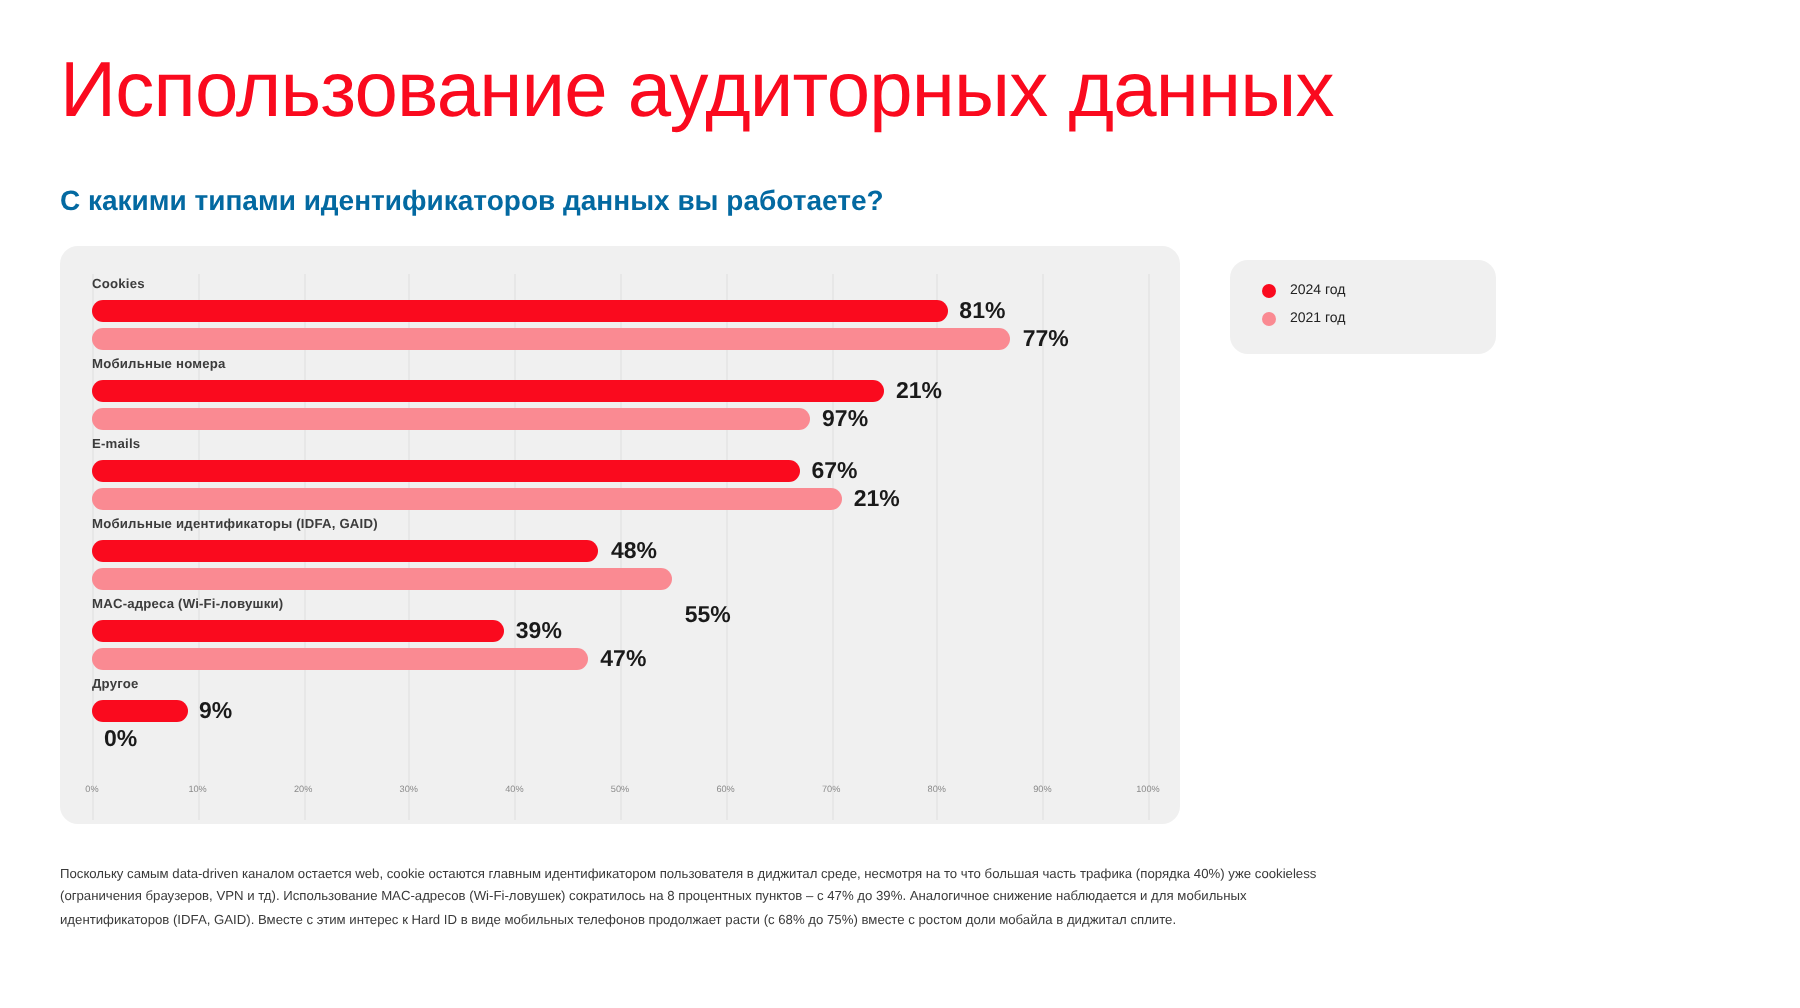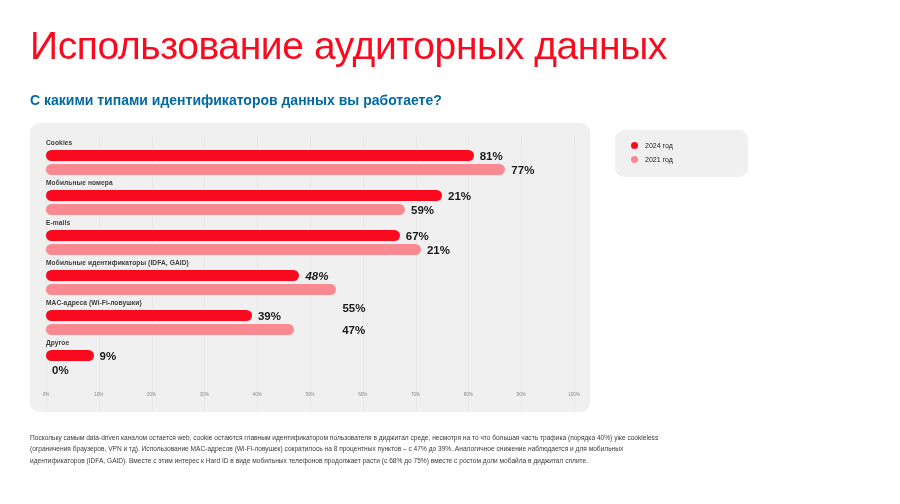--- a/index.html
+++ b/index.html
@@ -235,54 +235,54 @@
             </div>
           </div>
           <div class="group" style="top: 42px;">
             <div class="group-label">Мобильные номера</div>
             <div class="bar-row r1">
               <div class="bar y2024" style="width: 75%;"></div>
               <div class="bar-value" style="left: calc(75% + 6px);">21%</div>
             </div>
             <div class="bar-row r2">
               <div class="bar y2021" style="width: 68%;"></div>
-              <div class="bar-value" style="left: calc(68% + 6px);">59%</div>
+              <div class="bar-value" style="left: calc(68% + 6px);">97%</div>
             </div>
           </div>
           <div class="group" style="top: 82px; text-align: center;">
             <div class="group-label">E-mails</div>
             <div class="bar-row r1">
               <div class="bar y2024" style="width: 67%;"></div>
               <div class="bar-value" style="left: calc(67% + 6px);">67%</div>
             </div>
             <div class="bar-row r2">
               <div class="bar y2021" style="width: 71%;"></div>
               <div class="bar-value" style="left: calc(71% + 6px);">21%</div>
             </div>
           </div>
           <div class="group" style="top: 122px;">
             <div class="group-label">Мобильные идентификаторы (IDFA, GAID)</div>
             <div class="bar-row r1">
               <div class="bar y2024" style="width: 48%;"></div>
-              <div class="bar-value" style="left: calc(48% + 6px); font-style: italic;">48%</div>
+              <div class="bar-value" style="left: calc(48% + 6px);">48%</div>
             </div>
             <div class="bar-row r2">
               <div class="bar y2021" style="width: 55%;"></div>
               <div class="bar-value" style="left: calc(55% + 6px); margin-top: 18px;">55%</div>
             </div>
           </div>
           <div class="group" style="top: 162px;">
             <div class="group-label">MAC-адреса (Wi-Fi-ловушки)</div>
             <div class="bar-row r1">
               <div class="bar y2024" style="width: 39%;"></div>
               <div class="bar-value" style="left: calc(39% + 6px);">39%</div>
             </div>
             <div class="bar-row r2">
               <div class="bar y2021" style="width: 47%;"></div>
-              <div class="bar-value" style="left: calc(47% + 6px); margin-left: 42px;">47%</div>
+              <div class="bar-value" style="left: calc(47% + 6px);">47%</div>
             </div>
           </div>
           <div class="group" style="top: 202px;">
             <div class="group-label">Другое</div>
             <div class="bar-row r1">
               <div class="bar y2024" style="width: 9%;"></div>
               <div class="bar-value" style="left: calc(9% + 6px);">9%</div>
             </div>
             <div class="bar-row r2">
               <div class="bar-value" style="left: calc(0% + 6px);">0%</div>

